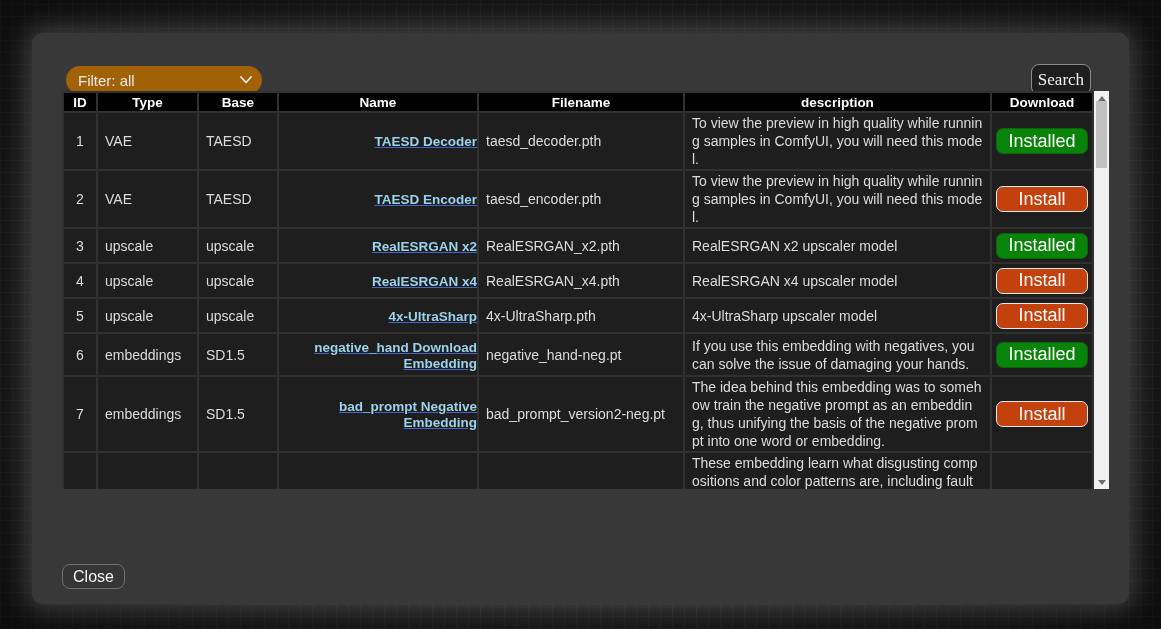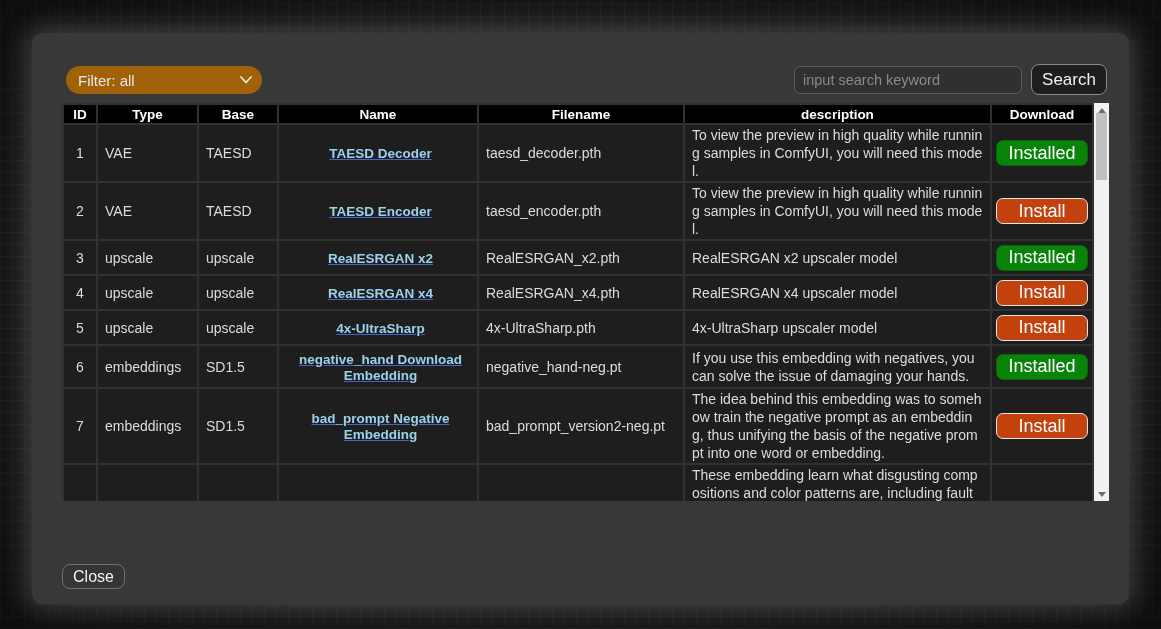--- a/index.html
+++ b/index.html
@@ -30,45 +30,45 @@
   }
   .filter-select .chev { margin-left: auto; display: flex; align-items: center; }
   .search-input {
     position: absolute; left: 762px; top: 33px; width: 228px; height: 28px;
     background: #303030; border: 1px solid #5a5a5a; border-radius: 6px;
     color: #ddd; font-size: 14.5px; padding: 0 8px;
     font-family: "Liberation Sans", sans-serif;
   }
   .search-input::placeholder { color: #8a8a8a; }
   .search-btn {
-    position: absolute; left: 999px; top: 31px; width: 76px; height: 31px;
+    position: absolute; left: 999px; top: 31px; width: 60px; height: 31px;
     background: #1e1e1e; border: 1px solid #8a8a8a; border-radius: 8px;
     color: #f0f0f0; font-size: 17px; cursor: pointer;
-    font-family: Liberation Sans, sans-serif;
+    font-family: Liberation Serif, serif;
   }
   
   .table-zone {
-    position: absolute; left: 30px; top: 70px; width: 1047px; height: 398px;
+    position: absolute; left: 30px; top: 58px; width: 1047px; height: 398px;
     overflow: hidden;
   }
   table.models {
     border-collapse: collapse; table-layout: fixed; width: 1030px;
     background: #1e1e1e;
   }
   table.models th, table.models td { border: 2px solid #313131; overflow: hidden; }
   table.models th {
     background: #000; color: #fff; font-size: 13.5px; font-weight: bold;
     height: 20px; text-align: center; padding: 0;
   }
   table.models td {
     background: #1e1e1e; color: #dcdcdc; font-size: 14px; vertical-align: middle;
   }
   td.c-id   { text-align: center; }
   td.c-type, td.c-base, td.c-file { text-align: left; padding-left: 7px; }
-  td.c-name { text-align: center; padding-left: 5px; }
+  td.c-name { text-align: right; padding-left: 5px; }
   td.c-name a {
     color: #9cd1ea; font-weight: bold; font-size: 13.5px;
     text-decoration: underline; text-decoration-color: #4464c8; cursor: pointer;
   }
   td.c-desc {
     text-align: left; padding: 1px 7px; font-size: 13.5px; line-height: 18px;
     word-break: break-all; color: #d8d8d8;
   }
   td.c-dl { text-align: center; }
   .btn-install, .btn-installed {
@@ -107,21 +107,20 @@
 
   <div class="filter-select">
     <span>Filter: all</span>
     <span class="chev">
       <svg width="12" height="8" viewBox="0 0 12 8">
           <polyline points="1,1 6,6.5 11,1" fill="none" stroke="#e8e8e8" stroke-width="1.8" stroke-linecap="round" stroke-linejoin="round"></polyline>
         </svg>
     </span>
   </div>
 
-  <input class="search-input" type="text" placeholder="input search keyword" style="">
   <button class="search-btn">Search</button>
 
   <div class="table-zone">
     <table class="models">
       <colgroup>
         <col style="width:34px">
           <col style="width:101px">
           <col style="width:80px">
         <col style="width:200px">
           <col style="width:206px">

